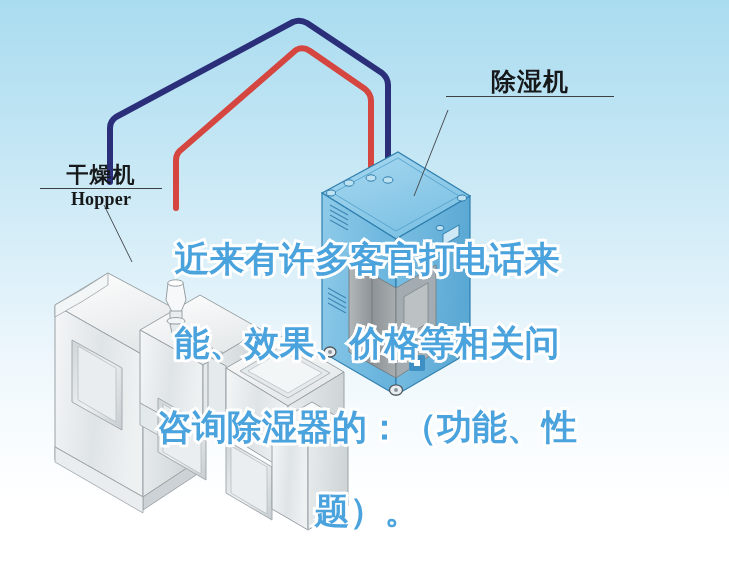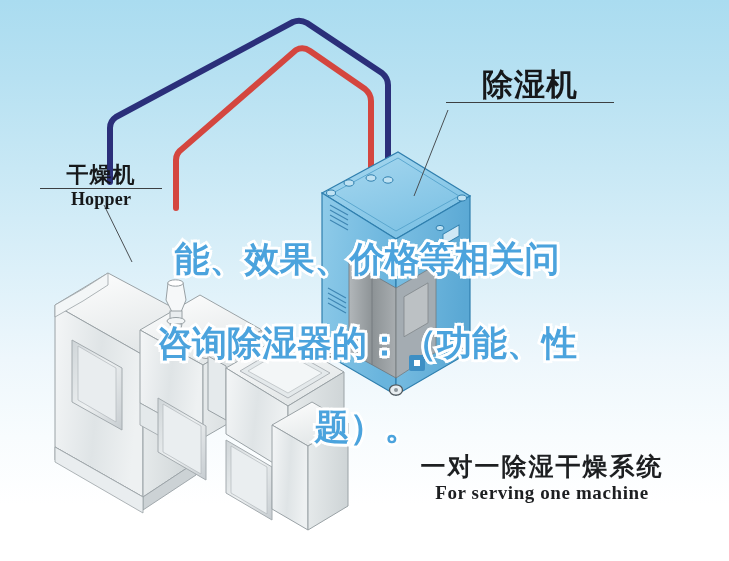--- a/index.html
+++ b/index.html
@@ -55,21 +55,21 @@
     height: 1px;
     background: #3c3f42;
     margin: 1px 0 1px 0;
   }
 
   #label-dehumidifier {
     left: 446px;
     top: 68px;
     width: 168px;
   }
-  #label-dehumidifier .cn { font-size: 31px; }
+  #label-dehumidifier .cn { font-size: 25px; }
   #label-dehumidifier .en { font-size: 19px; }
 
   #label-hopper {
     left: 40px;
     top: 163px;
     width: 122px;
   }
   #label-hopper .cn { font-size: 22px; }
   #label-hopper .en { font-size: 18px; }
 
@@ -293,23 +293,20 @@
     <span class="rule"></span>
   </div>
 
   <div class="label" id="label-hopper">
     <span class="cn">干燥机</span>
     <span class="rule"></span>
     <span class="en">Hopper</span>
   </div>
 
   <div id="overlay-text">
+    <span class="ln">近来有许多客官打电话来</span>
     <span class="ln">能、效果、价格等相关问</span>
     <span class="ln">咨询除湿器的：（功能、性</span>
     <span class="ln">题）。</span>
   </div>
 
-  <div id="caption">
-    <span class="cn">一对一除湿干燥系统</span>
-    <span class="en">For serving one machine</span>
-  </div>
 
 </div>
 
 </body></html>

